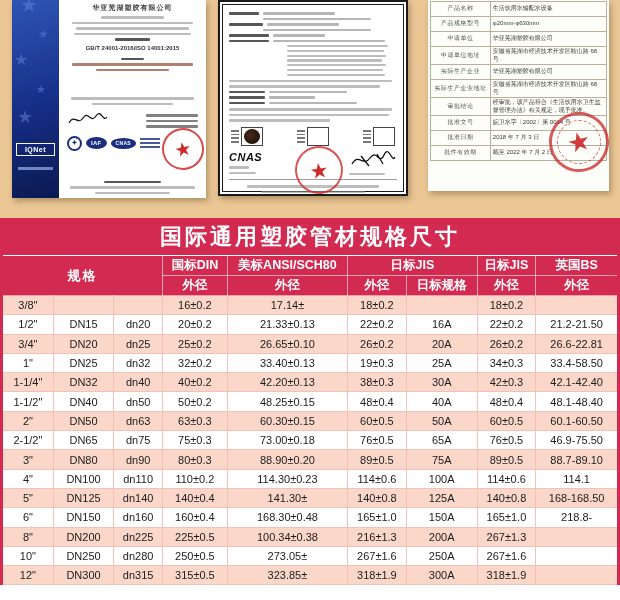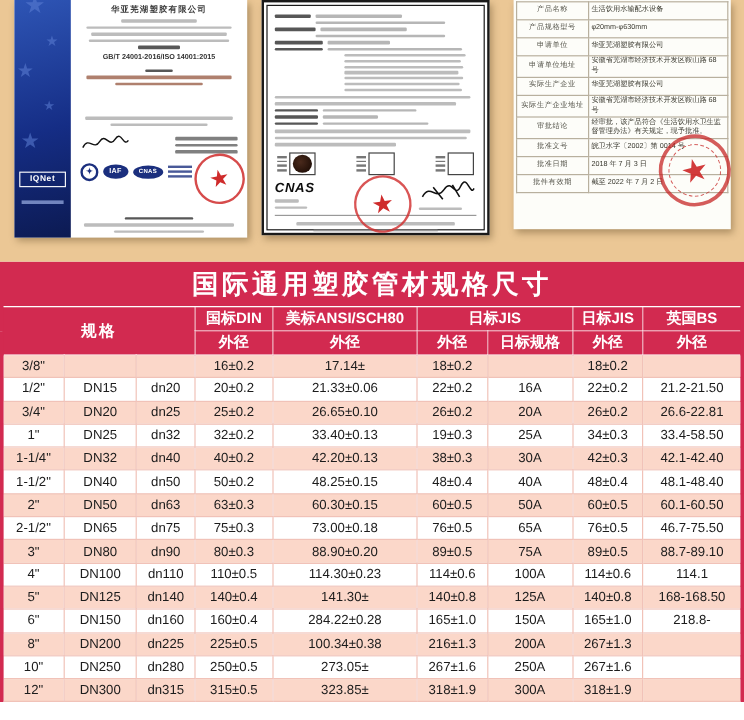--- a/index.html
+++ b/index.html
@@ -377,21 +377,21 @@
         <td>18±0.2</td>
         <td></td>
         <td>18±0.2</td>
         <td></td>
       </tr>
       <tr>
         <td>1/2"</td>
         <td>DN15</td>
         <td>dn20</td>
         <td>20±0.2</td>
-        <td>21.33±0.06</td>
+        <td>21.33±0.13</td>
         <td>22±0.2</td>
         <td>16A</td>
         <td>22±0.2</td>
         <td>21.2-21.50</td>
       </tr>
       <tr class="alt">
         <td>3/4"</td>
         <td>DN20</td>
         <td>dn25</td>
         <td>25±0.2</td>
@@ -447,38 +447,38 @@
       </tr>
       <tr>
         <td>2-1/2"</td>
         <td>DN65</td>
         <td>dn75</td>
         <td>75±0.3</td>
         <td>73.00±0.18</td>
         <td>76±0.5</td>
         <td>65A</td>
         <td>76±0.5</td>
-        <td>46.7-75.50</td>
+        <td>46.9-75.50</td>
       </tr>
       <tr class="alt">
         <td>3"</td>
         <td>DN80</td>
         <td>dn90</td>
         <td>80±0.3</td>
         <td>88.90±0.20</td>
         <td>89±0.5</td>
         <td>75A</td>
         <td>89±0.5</td>
         <td>88.7-89.10</td>
       </tr>
       <tr>
         <td>4"</td>
         <td>DN100</td>
         <td>dn110</td>
-        <td>110±0.5</td>
+        <td>110±0.2</td>
         <td>114.30±0.23</td>
         <td>114±0.6</td>
         <td>100A</td>
         <td>114±0.6</td>
         <td>114.1</td>
       </tr>
       <tr class="alt">
         <td>5"</td>
         <td>DN125</td>
         <td>dn140</td>
@@ -487,21 +487,21 @@
         <td>140±0.8</td>
         <td>125A</td>
         <td>140±0.8</td>
         <td>168-168.50</td>
       </tr>
       <tr>
         <td>6"</td>
         <td>DN150</td>
         <td>dn160</td>
         <td>160±0.4</td>
-        <td>284.22±0.28</td>
+        <td>168.30±0.48</td>
         <td>165±1.0</td>
         <td>150A</td>
         <td>165±1.0</td>
         <td>218.8-</td>
       </tr>
       <tr class="alt">
         <td>8"</td>
         <td>DN200</td>
         <td>dn225</td>
         <td>225±0.5</td>

